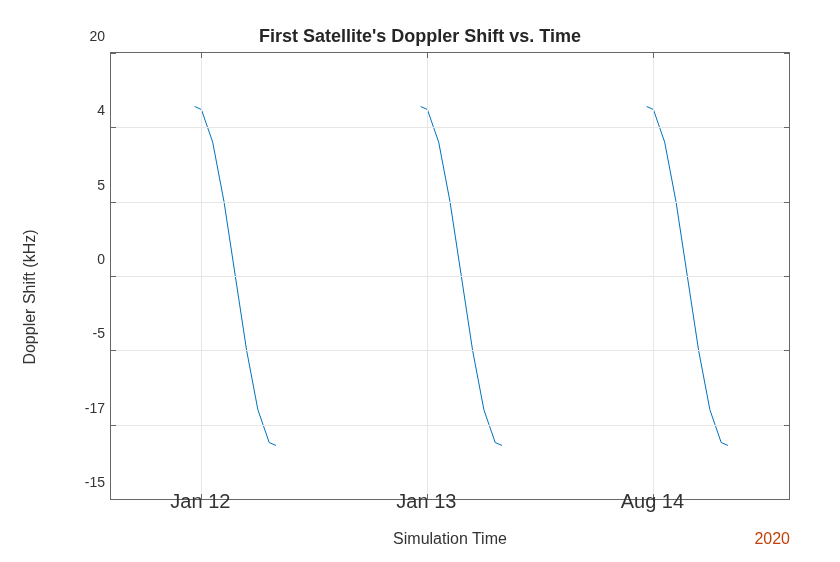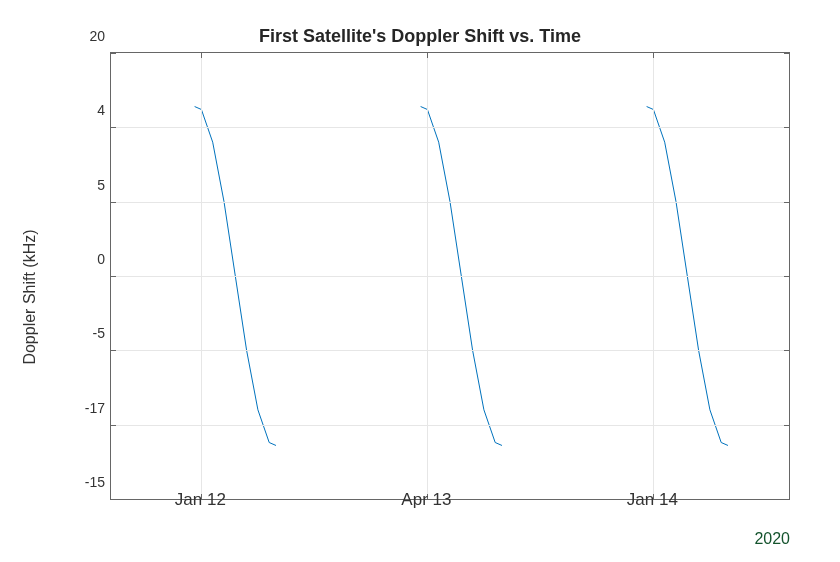--- a/index.html
+++ b/index.html
@@ -58,35 +58,35 @@
     top: 514px;
     text-align: center;
     font-size: 16px;
     color: #333;
   }
   .year-label {
     position: absolute;
     right: 50px;
     top: 514px;
     font-size: 16px;
-    color: #14532d;
+    color: #c2410c;
   }
   .ytick {
     position: absolute;
     right: 735px;
     width: 50px;
     text-align: right;
     font-size: 14px;
     color: #333;
     transform: translateY(-50%);
   }
   .xtick {
     position: absolute;
     top: 490px;
-    font-size: 17px;
+    font-size: 20px;
     color: #333;
     transform: translateX(-50%);
     white-space: nowrap;
   }
   .grid-h {
     position: absolute;
     left: 0; width: 100%;
     border-top: 1px solid #e6e6e6;
   }
   .grid-v {
@@ -169,25 +169,26 @@
       <div class="tickmark-x" style="left: 90.4px;"></div>
       <div class="tickmark-x-t" style="left: 90.4px;"></div>
       <div class="grid-v" style="left: 316.4px;"></div>
       <div class="tickmark-x" style="left: 316.4px;"></div>
       <div class="tickmark-x-t" style="left: 316.4px;"></div>
       <div class="grid-v" style="left: 542.4px;"></div>
       <div class="tickmark-x" style="left: 542.4px;"></div>
       <div class="tickmark-x-t" style="left: 542.4px;"></div>
     </div>
 
+  <div class="xlabel">Simulation Time</div>
   <div class="year-label">2020</div>
 </div>
 
 <div class="ytick" style="top: 482px;">-15</div>
 <div class="ytick" style="top: 407.667px;">-17</div>
 <div class="ytick" style="top: 333.333px;">-5</div>
 <div class="ytick" style="top: 259px;">0</div>
 <div class="ytick" style="top: 184.667px;">5</div>
 <div class="ytick" style="top: 110.333px;">4</div>
 <div class="ytick" style="top: 36px;">20</div>
 <div class="xtick" style="left: 200.4px;">Jan 12</div>
-<div class="xtick" style="left: 426.4px;">Apr 13</div>
-<div class="xtick" style="left: 652.4px;">Jan 14</div>
+<div class="xtick" style="left: 426.4px;">Jan 13</div>
+<div class="xtick" style="left: 652.4px;">Aug 14</div>
 
 </body></html>

